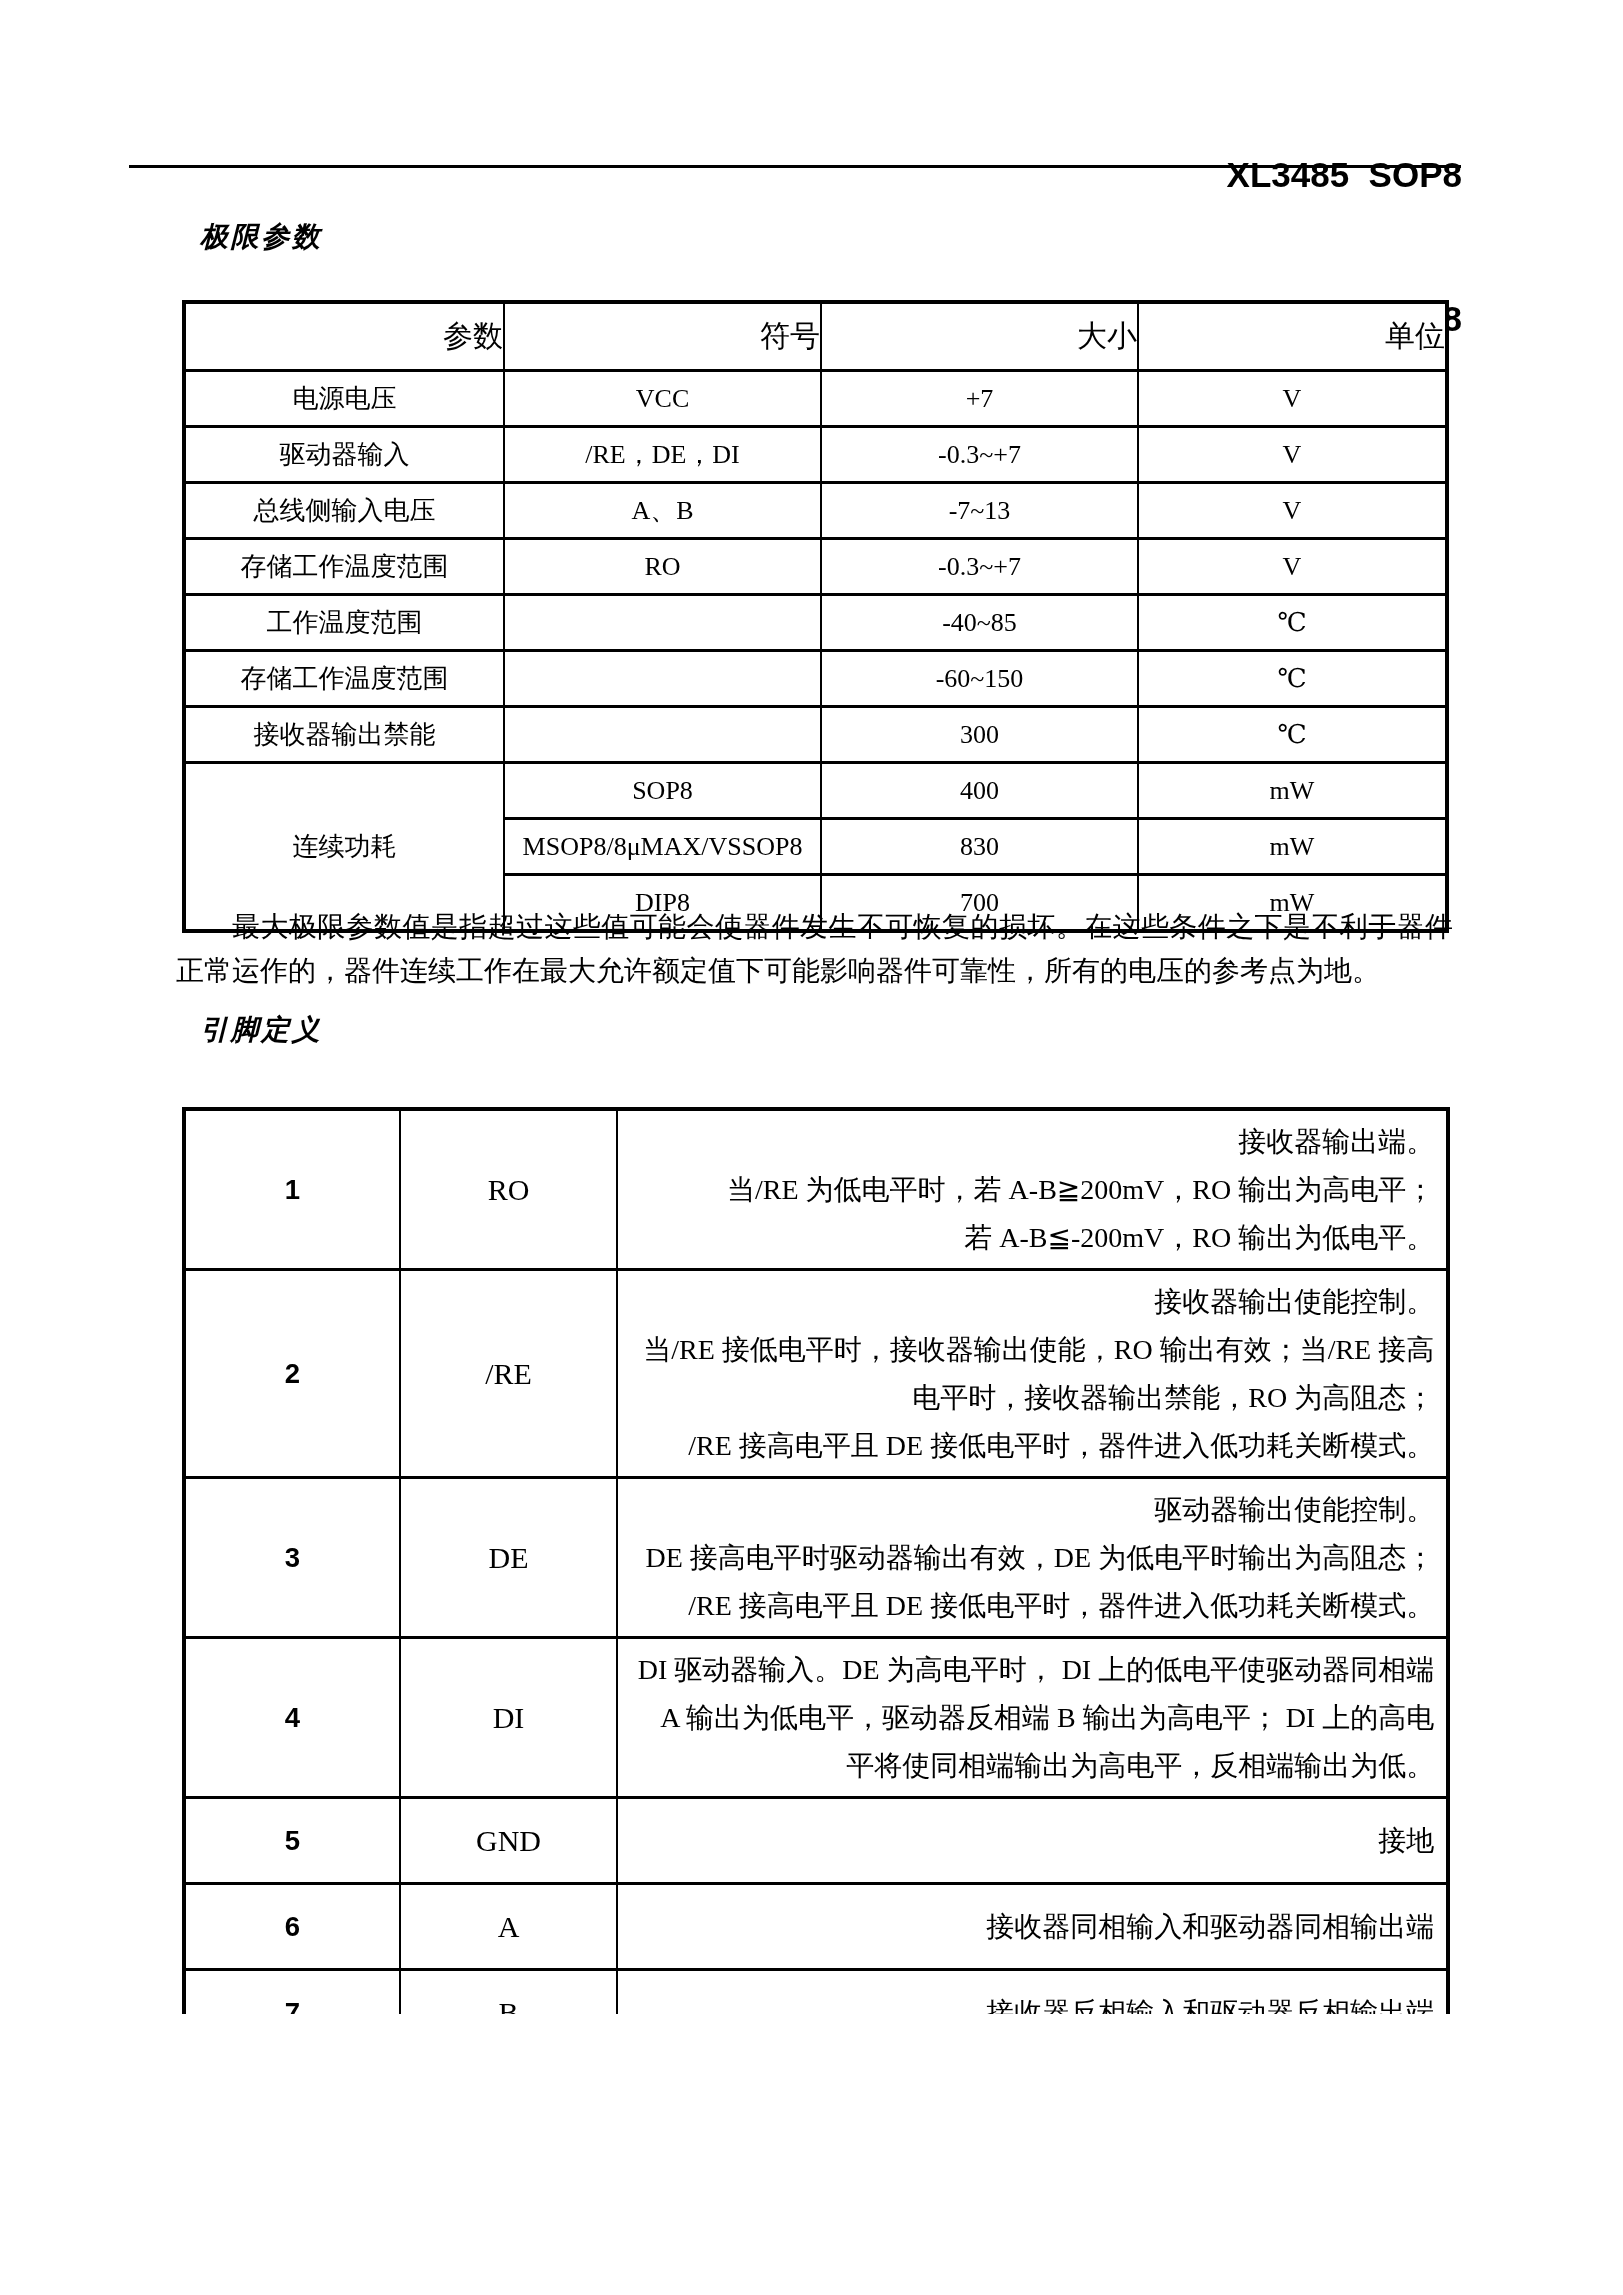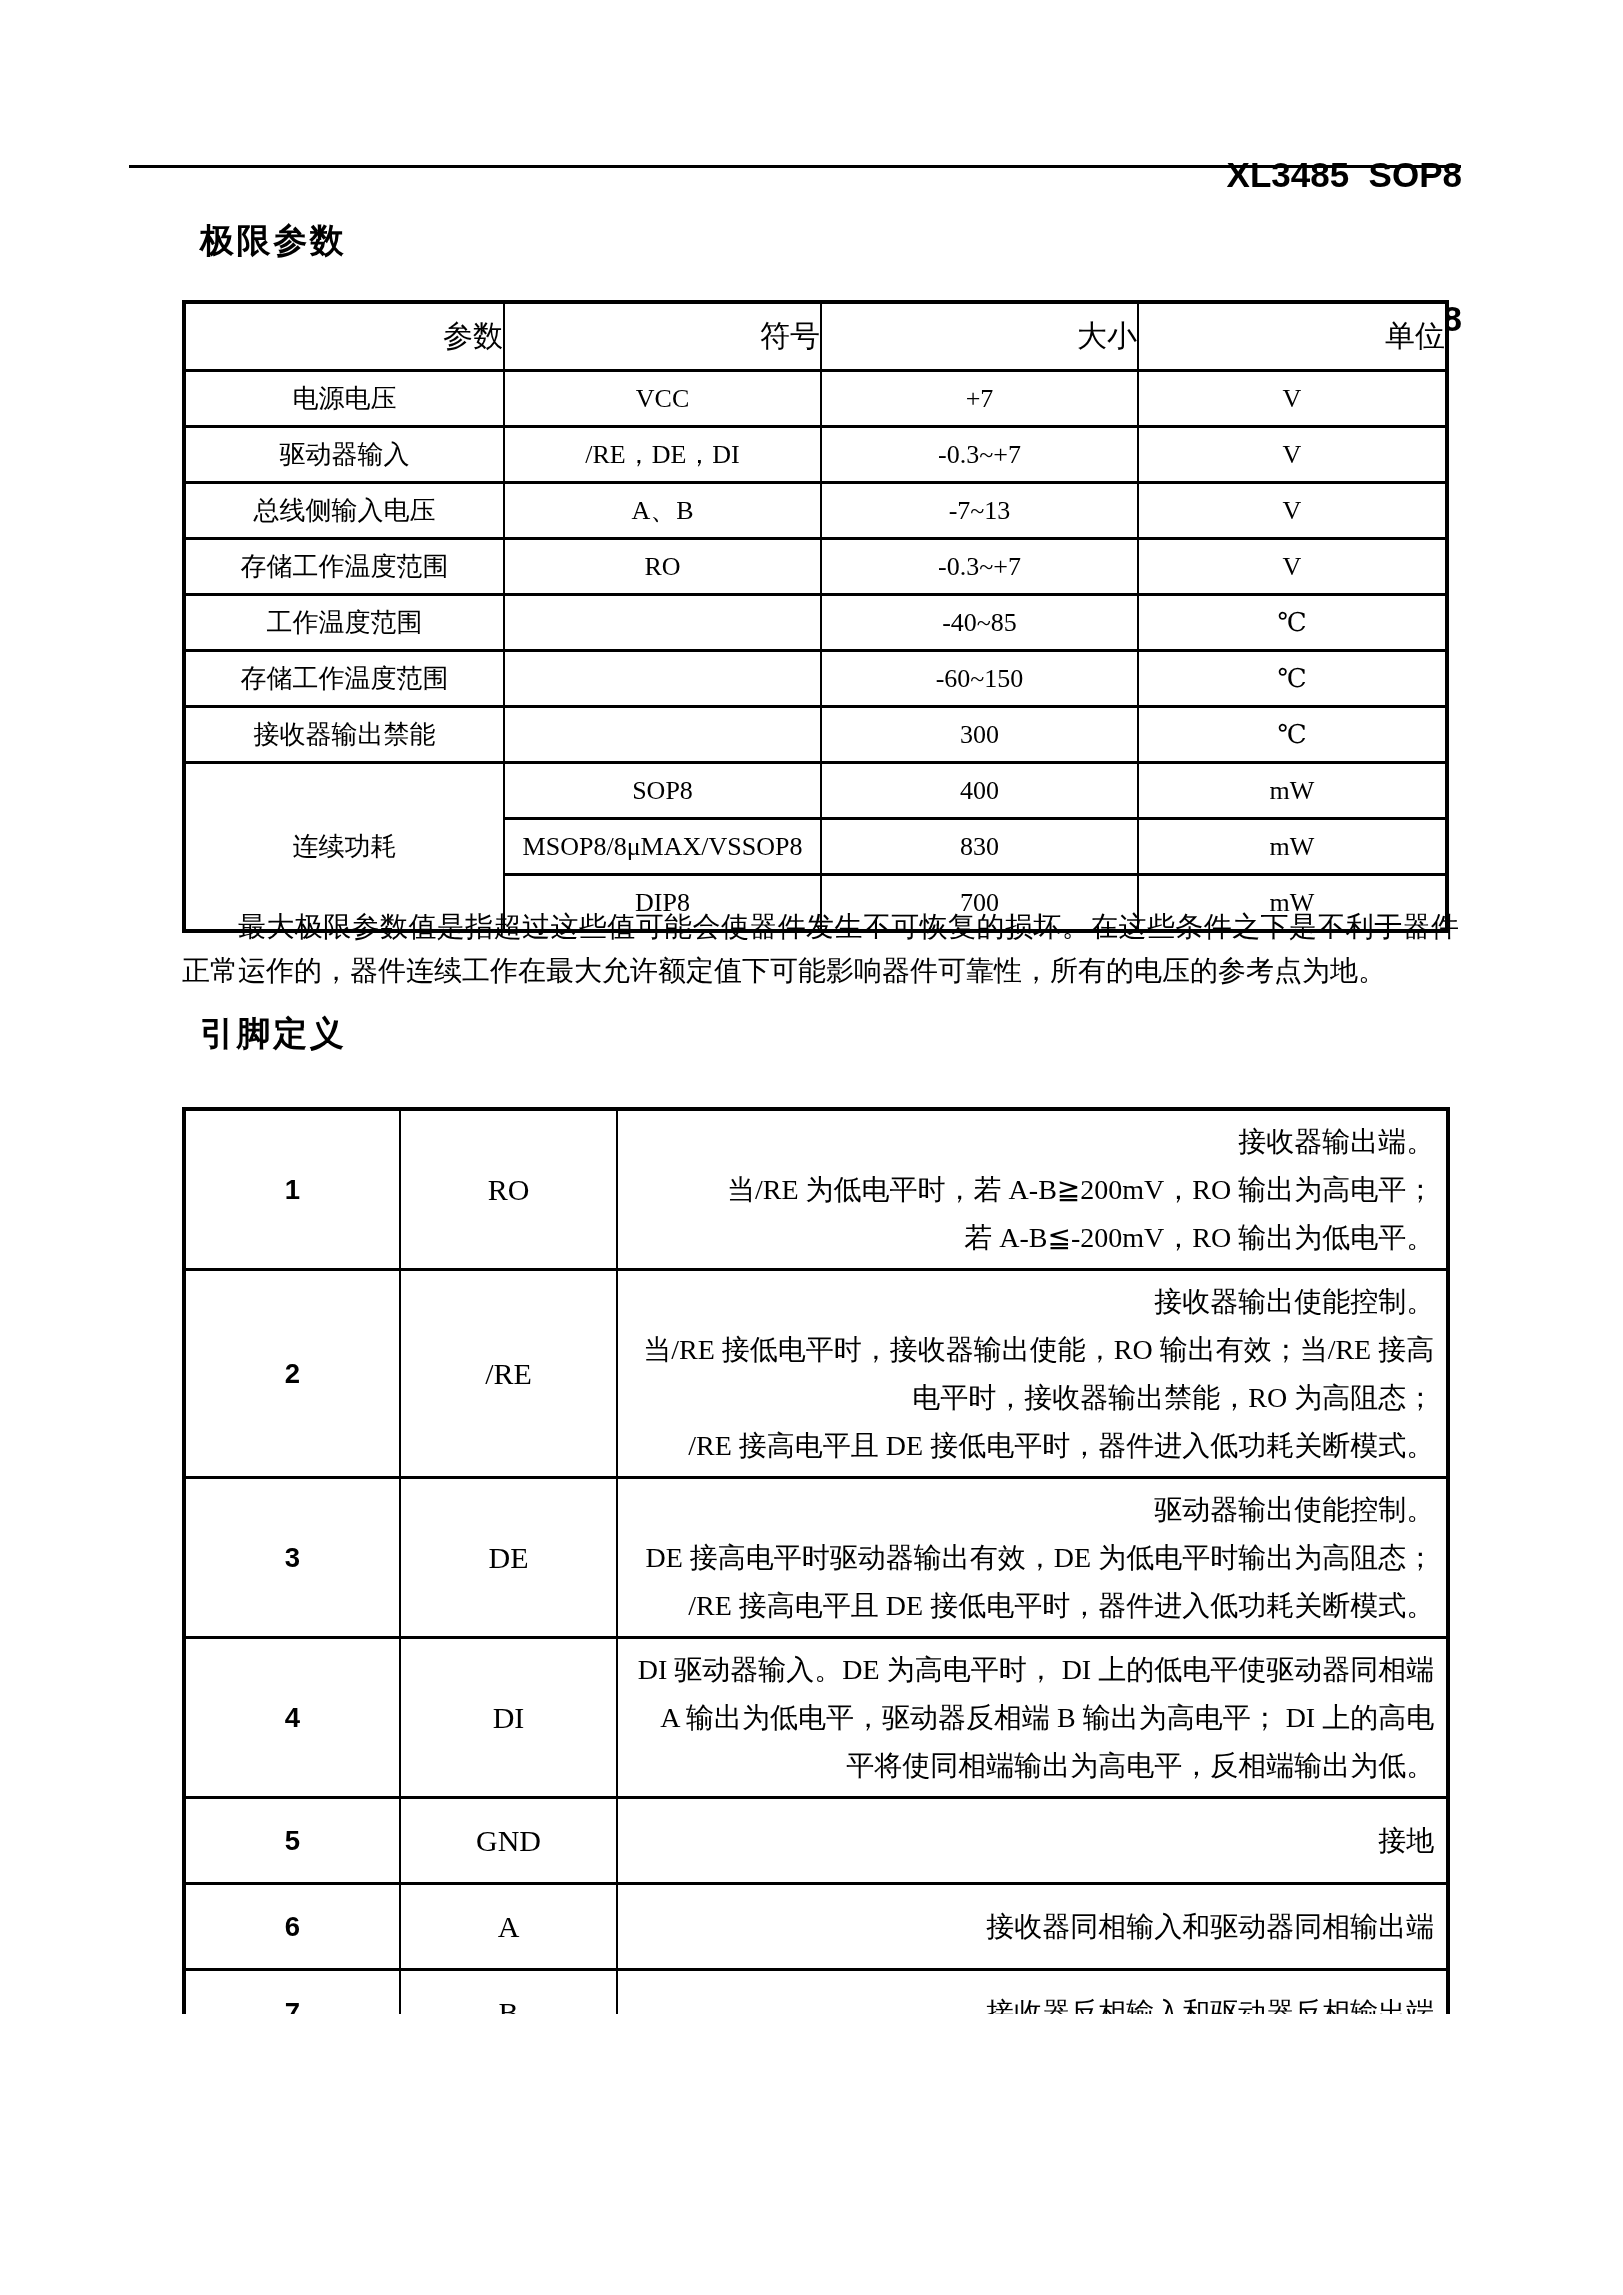--- a/index.html
+++ b/index.html
@@ -16,22 +16,23 @@
     font-family:"Liberation Sans","DejaVu Sans",sans-serif;
     font-weight:700;font-size:35px;line-height:48px;
     white-space:pre;
   }
   .rule{
     position:absolute;left:129px;top:165px;
     width:1332px;height:2.6px;background:#000;
   }
   .section-title{
     position:absolute;left:200px;
-    font-size:34px;font-weight:700;
+    font-size:28px;font-weight:700;
     letter-spacing:2.6px;
+    font-style:italic;
   }
   .sec1{top:218px;}
   .sec2{top:1011px;}
 
   table{
     position:absolute;border-collapse:collapse;table-layout:fixed;
     background:#fff;border:4.6px solid #000;
   }
   th,td{
     border:2px solid #000;
@@ -39,21 +40,21 @@
     text-align:center;vertical-align:middle;
     font-weight:normal;padding:0;
     overflow:hidden;
   }
   .limits-table{left:182px;top:300px;width:1264px;}
   .limits-table th{height:65px;font-size:30px;text-align:right;}
   .limits-table td{height:53px;font-size:26px;}
   .limits-table td.small{font-size:26px;}
 
   .note{
-    position:absolute;left:182px;top:905px;width:1277px;
+    position:absolute;left:176px;top:905px;width:1277px;
     font-size:28px;line-height:44px;
     text-indent:56px;text-align:justify;
   }
 
   .pins-table{left:182px;top:1107px;width:1264px;}
   .pins-table th{height:73px;font-size:30px;}
   .pins-table th.func-h{text-align:left;padding-left:14.4px;}
   .pins-table td.num{
     font-family:"Liberation Sans","DejaVu Sans",sans-serif;
     font-weight:700;font-size:27.5px;

